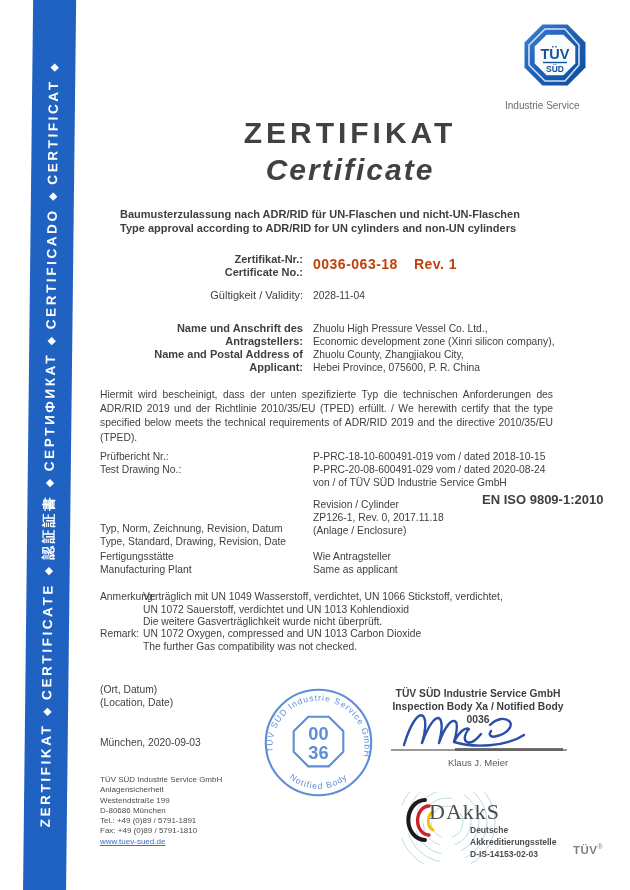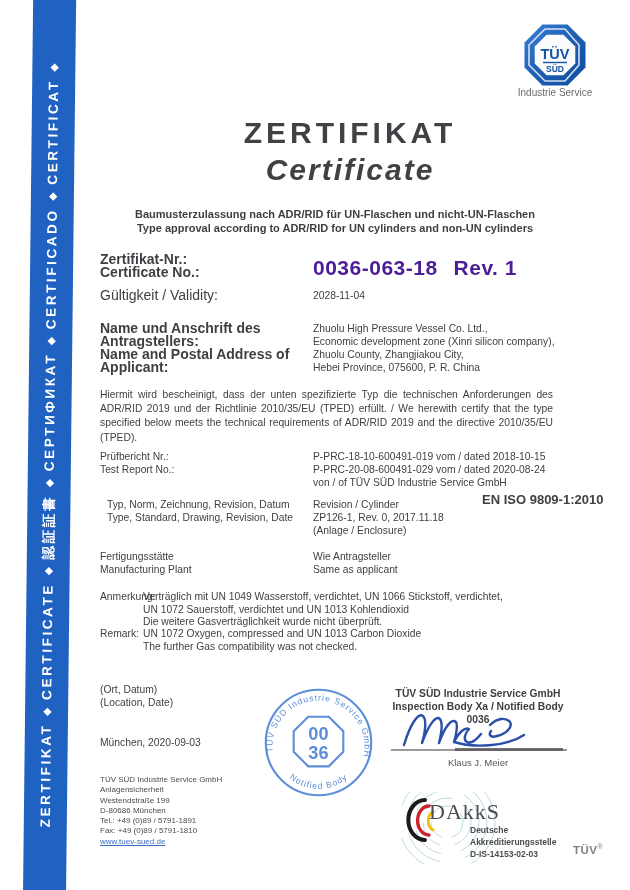--- a/index.html
+++ b/index.html
@@ -20,32 +20,32 @@
   .sidebar-text{
     position:absolute; left:-424px; top:424px; width:891px; height:43px;
     transform:rotate(-90deg); transform-origin:center center;
     color:#ffffff; font-weight:bold; font-size:13.5px; letter-spacing:2.6px;
     line-height:43px; text-align:center; white-space:nowrap;
   }
   .sidebar-text .sep{font-size:10px; letter-spacing:0; padding:0 8px; vertical-align:1px;}
 
   
   .logo-wrap{left:522px; top:22px; width:66px; height:66px;}
-  .logo-sub{left:505px; top:87px; width:100px; text-align:center; font-size:10px; color:#6a6d70;}
+  .logo-sub{left:505px; top:100px; width:100px; text-align:left; font-size:10px; color:#6a6d70;}
 
   
   .h-de{left:130px; top:116px; width:440px; text-align:center; font-size:30px; font-weight:bold; letter-spacing:4px; color:#3f4144;}
   .h-en{left:130px; top:153px; width:440px; text-align:center; font-size:30px; font-weight:bold; font-style:italic; letter-spacing:2px; color:#3f4144;}
-  .subtitle{left:95px; top:207px; width:480px; text-align:center; font-size:11px; line-height:14px; font-weight:bold;}
-
-  
-  .lbl-r{left:100px; width:203px; text-align:left; font-size:14px; line-height:12.5px;}
+  .subtitle{left:120px; top:207px; width:480px; text-align:left; font-size:11px; line-height:14px; font-weight:bold;}
+
+  
+  .lbl-r{left:100px; width:203px; text-align:right; font-size:11px; line-height:12.5px;}
   .lbl-l{left:100px; width:205px; text-align:left; font-size:10.3px; line-height:13px;}
   .val{left:313px; width:245px; font-size:10.3px; line-height:13px;}
-  .certno{left:313px; top:256px; font-size:21px; font-weight:bold; color:#4c1d95; letter-spacing:0.5px;}
+  .certno{left:313px; top:256px; font-size:14px; font-weight:bold; color:#c2410c; letter-spacing:0.5px;}
   .certno .rev{margin-left:16px;}
   .statement{left:100px; top:388px; width:453px; font-size:10.3px; line-height:14.2px; text-align:justify;}
   .standard{left:467px; top:492px; font-size:13px; font-weight:bold;margin-left:15px;}
   .remark-val{left:143px; width:412px; font-size:10.3px; line-height:12.5px;}
   .remark-lbl{left:100px; width:43px; font-size:10.3px; line-height:12.5px;}
 
   
   .ort{left:100px; top:684px; font-size:10.3px; line-height:12.5px;}
   .place-date{left:100px; top:737px; font-size:10.3px;}
   .address{left:100px; top:775px; font-size:8px; line-height:10.3px; color:#4a4c4e;}
@@ -129,29 +129,29 @@
     <div>Zhuolu County, Zhangjiakou City,</div>
     <div>Hebei Province, 075600, P. R. China</div>
   </div>
 
   <div class="abs statement">
     <span>Hiermit wird bescheinigt, dass der unten spezifizierte Typ die technischen Anforderungen des ADR/RID 2019 und der Richtlinie 2010/35/EU (TPED) erfüllt. /</span> <span class="i">We herewith certify that the type specified below meets the technical requirements of ADR/RID 2019 and the directive 2010/35/EU (TPED).</span>
   </div>
 
   <div class="abs lbl-l" style="top:450px;">
     <div>Prüfbericht Nr.:</div>
-    <div class="i">Test Report No.:</div>
+    <div class="i">Test Drawing No.:</div>
   </div>
   <div class="abs val" style="top:450px;">
     <div>P-PRC-18-10-600491-019 vom / dated 2018-10-15</div>
     <div>P-PRC-20-08-600491-029 vom / dated 2020-08-24</div>
     <div>von / of TÜV SÜD Industrie Service GmbH</div>
   </div>
 
-  <div class="abs lbl-l" style="top:498px;margin-left:7px;">
+  <div class="abs lbl-l" style="top:522px;">
     <div>Typ, Norm, Zeichnung, Revision, Datum</div>
     <div class="i">Type, Standard, Drawing, Revision, Date</div>
   </div>
   <div class="abs val" style="top:498px; width:150px;">
     <div><span>Revision /</span> <span class="i">Cylinder</span></div>
     <div>ZP126-1, Rev. 0, 2017.11.18</div>
     <div><span>(Anlage /</span> <span class="i">Enclosure)</span></div>
   </div>
   <div class="abs standard">EN ISO 9809-1:2010</div>
 

